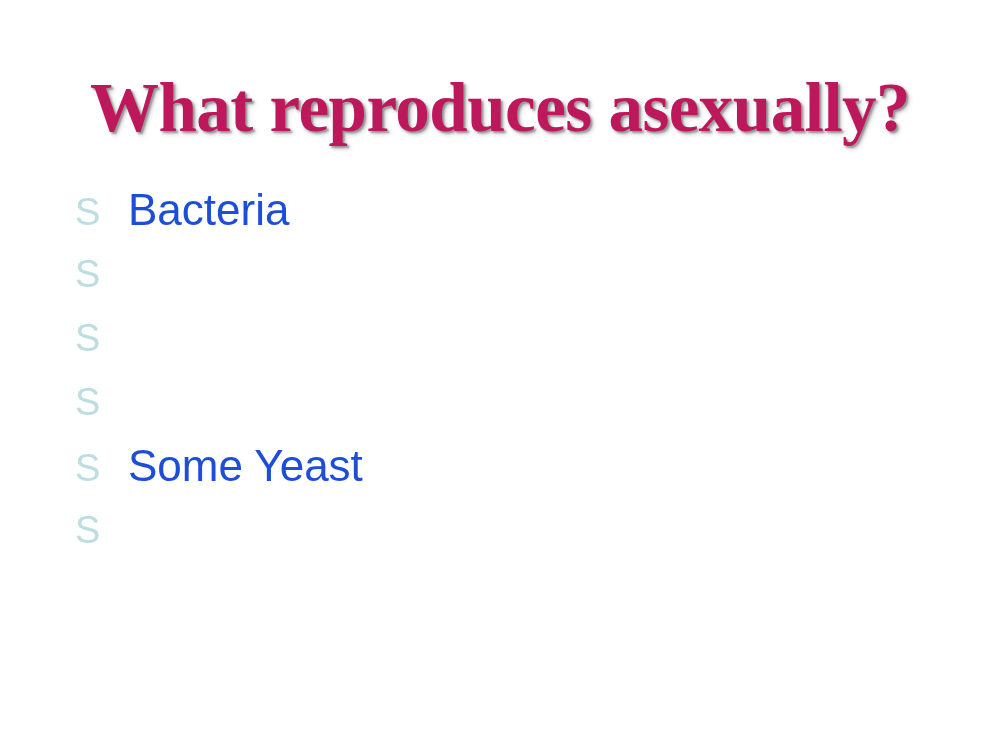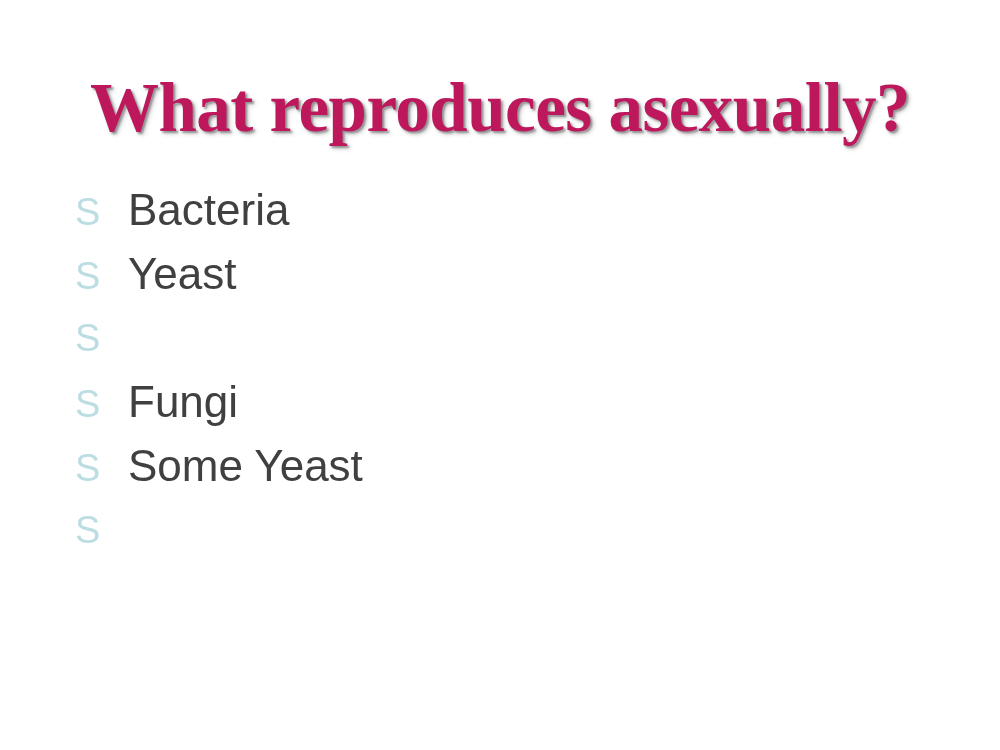--- a/index.html
+++ b/index.html
@@ -69,21 +69,21 @@
     width: 53px;
     font-family: "Liberation Sans", sans-serif;
     font-size: 38px;
     line-height: 64px;
     color: #bcdde2;
     font-weight: normal;
   }
 
   .bullet-text {
     flex: 0 1 auto;
-    color: #404040;
+    color: #1d4ed8;
     font-size: 44px;
     line-height: 64px;
     font-weight: normal;
   }
 </style>
 </head>
 <body>
 
 <div class="slide">
 
@@ -91,30 +91,28 @@
 
   <ul class="bullet-list">
 
     <li class="bullet-item">
       <span class="bullet-marker">S</span>
       <span class="bullet-text">Bacteria</span>
     </li>
 
     <li class="bullet-item">
       <span class="bullet-marker">S</span>
-      <span class="bullet-text">Yeast</span>
     </li>
 
     <li class="bullet-item">
       <span class="bullet-marker">S</span>
     </li>
 
     <li class="bullet-item">
       <span class="bullet-marker">S</span>
-      <span class="bullet-text">Fungi</span>
     </li>
 
     <li class="bullet-item">
       <span class="bullet-marker">S</span>
       <span class="bullet-text">Some Yeast</span>
     </li>
 
     <li class="bullet-item">
       <span class="bullet-marker">S</span>
     </li>

